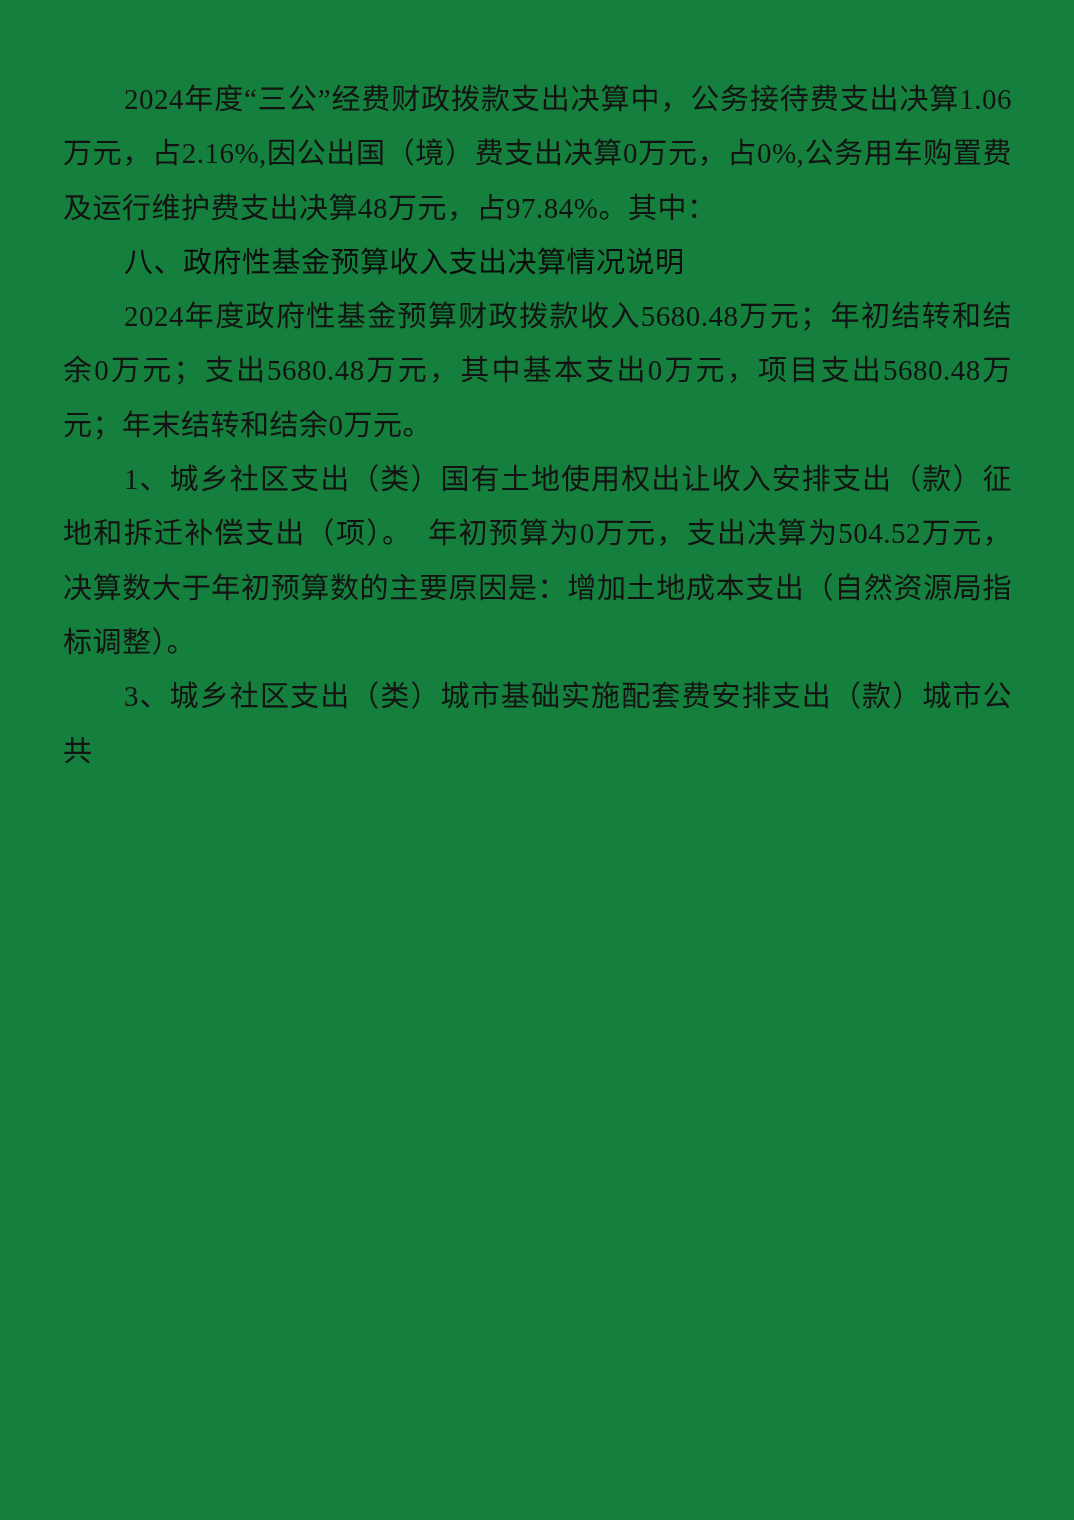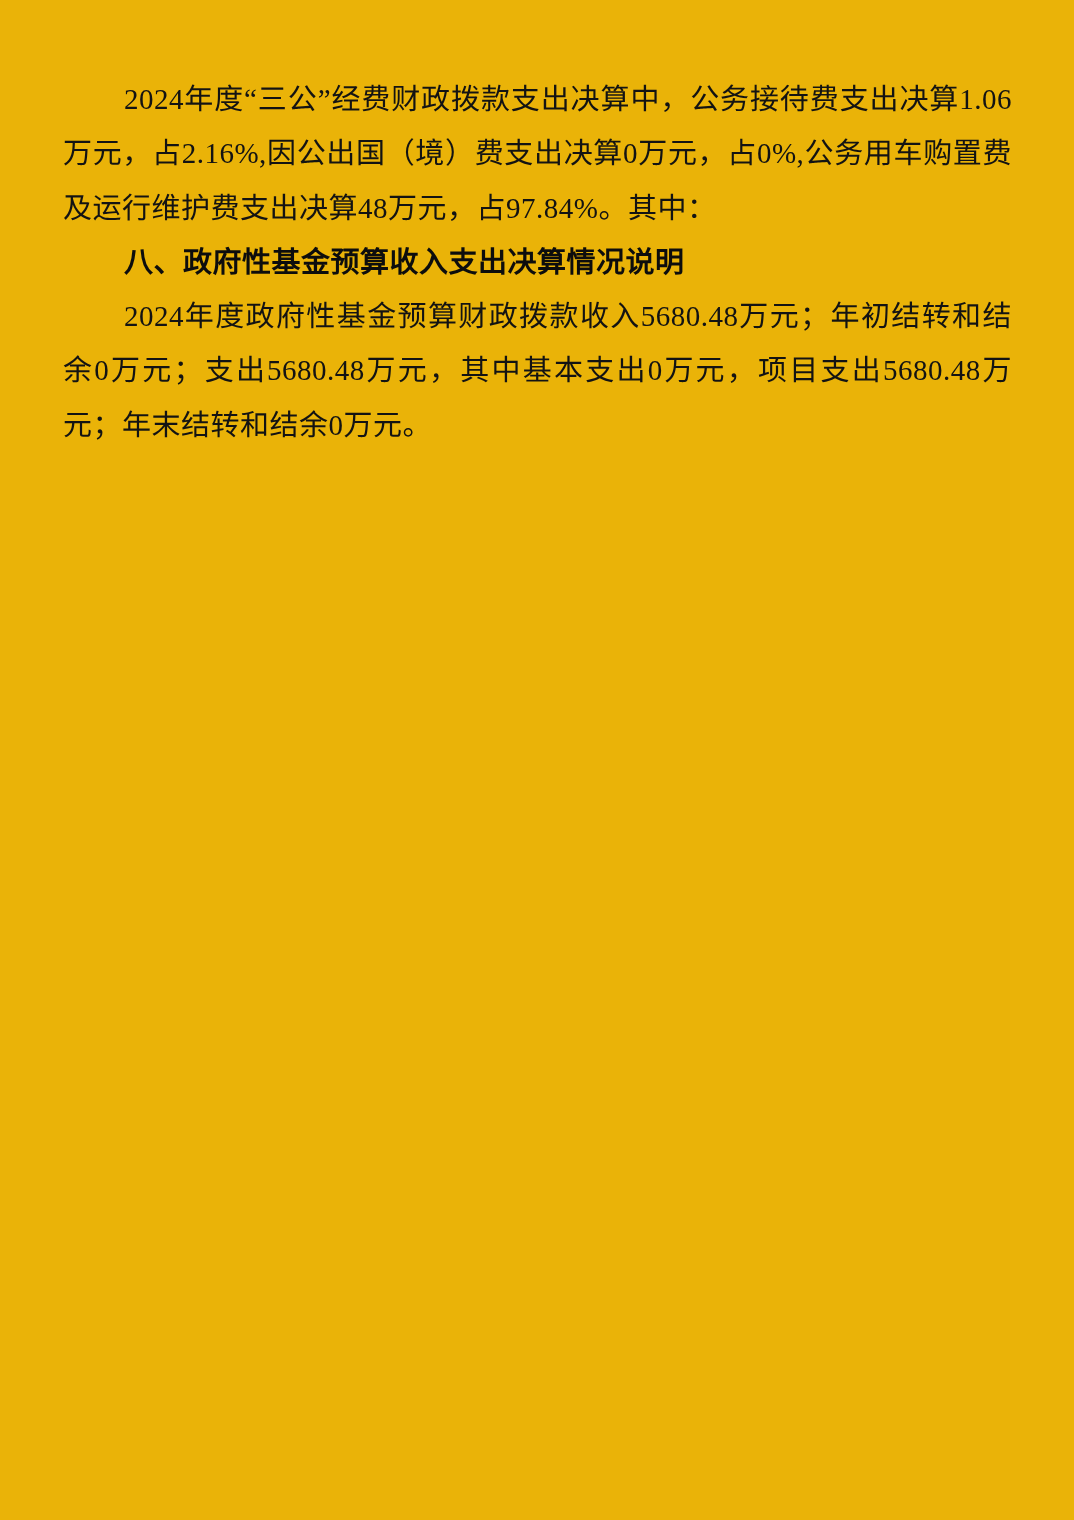--- a/index.html
+++ b/index.html
@@ -4,47 +4,49 @@
 <style>
   html, body {
     margin: 0;
     padding: 0;
     background: #ffffff;
   }
   .page {
     position: relative;
     width: 1074px;
     height: 1520px;
-    background: #eab308;
+    background: #15803d;
     box-sizing: border-box;
     padding: 72px 62px 0 63px;
     overflow: hidden;
   }
   .content p {
     margin: 0;
     padding: 0;
     font-family: "Liberation Serif", serif;
     font-size: 29px;
     line-height: 54.3px;
     color: #131313;
     text-align: justify;
     text-indent: 2.1em;
     letter-spacing: 0.5px;
     word-break: break-all;
   }
   .content p.heading {
     font-family: "Liberation Sans", sans-serif;
-    font-weight: 700;
+    font-weight: 400;
     text-align: left;
     letter-spacing: 0.5px;
     color: #0d0d0d;
   }
 </style>
 </head>
 <body>
 
 <div class="page">
   <div class="content">
     <p>2024年度“三公”经费财政拨款支出决算中，公务接待费支出决算1.06万元，占2.16%,因公出国（境）费支出决算0万元，占0%,公务用车购置费及运行维护费支出决算48万元，占97.84%。其中：</p>
     <p class="heading">八、政府性基金预算收入支出决算情况说明</p>
     <p>2024年度政府性基金预算财政拨款收入5680.48万元；年初结转和结余0万元；支出5680.48万元，其中基本支出0万元，项目支出5680.48万元；年末结转和结余0万元。</p>
+    <p>1、城乡社区支出（类）国有土地使用权出让收入安排支出（款）征地和拆迁补偿支出（项）。　年初预算为0万元，支出决算为504.52万元，决算数大于年初预算数的主要原因是：增加土地成本支出（自然资源局指标调整）。</p>
+    <p>3、城乡社区支出（类）城市基础实施配套费安排支出（款）城市公共</p>
   </div>
 </div>
 
 </body></html>

